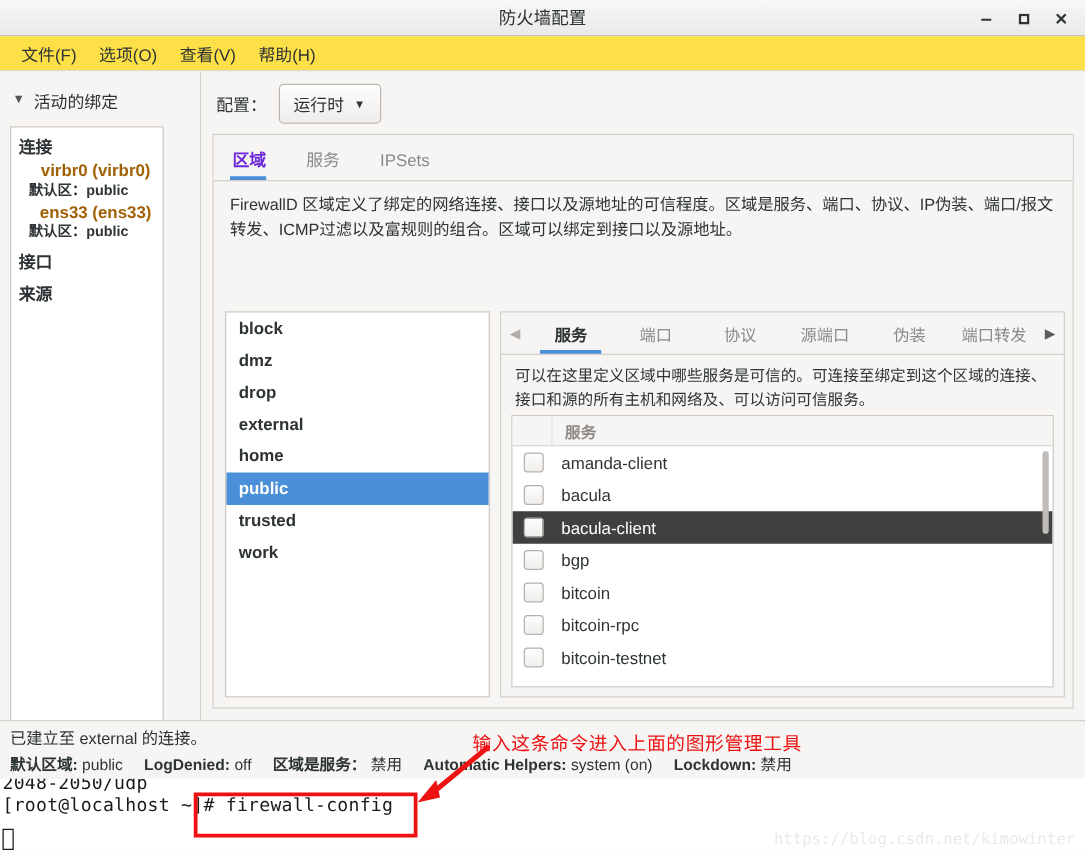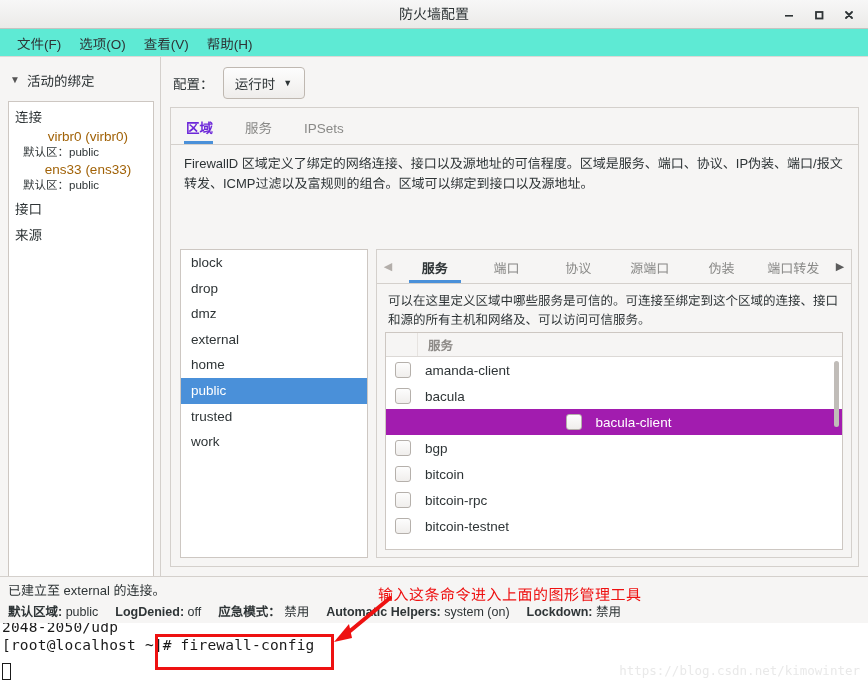--- a/index.html
+++ b/index.html
@@ -45,21 +45,21 @@
     color: #2e3436;
     font-size: 13px;
     line-height: 1;
   }
   .win-btn svg { display: block; }
 
   
   .menubar {
     position: absolute; left: 0; top: 29px;
     width: 868px; height: 28px;
-    background: #5eead4;
+    background: #fde047;
     border-bottom: 1px solid #dcd9d6;
     box-sizing: border-box;
     display: flex; align-items: center;
     padding-left: 8px;
   }
   .menu-item {
     font-size: 13.5px;
     color: #2e3436;
     padding: 2px 9px;
     white-space: nowrap;
@@ -84,25 +84,26 @@
   }
   .chev {
     display: inline-block;
     margin-right: 7px;
     color: #555;
     font-size: 10px;
     line-height: 1;
   }
   .binding-list {
     position: absolute; left: 8px; top: 44px;
-    width: 146px; height: 486px;
+    width: 123px; height: 486px;
     background: #ffffff;
     border: 1px solid #cdc7c2;
     box-sizing: border-box;
     overflow: hidden;
+    font-weight: bold;
   }
   .bl-group {
     font-size: 13.5px;
     color: #2e3436;
     padding: 4px 0 2px 6px;
   }
   .bl-entry { padding: 1px 0 2px 6px; }
   .bl-entry-name {
     font-size: 13.5px;
     color: #a16207;
@@ -205,25 +206,26 @@
     line-height: 1.55;
   }
 
   
   .zone-row {
     position: absolute; left: 9px; top: 141px;
     width: 672px; height: 309px;
     display: flex;
   }
   .zonelist {
-    width: 188px;
+    width: 212px;
     background: #ffffff;
     border: 1px solid #cdc7c2;
     box-sizing: border-box;
     overflow: hidden;
+    font-weight: bold;
   }
   .zone-item {
     height: 25.6px;
     line-height: 25.6px;
     padding-left: 10px;
     font-size: 13.5px;
     color: #2e3436;
     white-space: nowrap;
   }
   .zone-item.selected {
@@ -308,21 +310,21 @@
     box-sizing: border-box;
   }
   .svc-head-label { padding-left: 10px; }
   .svc-row {
     height: 26px;
     display: flex; align-items: center;
     font-size: 13.5px;
     color: #2e3436;
     box-sizing: border-box;
   }
-  .svc-row.selected { background: #a21caf; color: #ffffff; justify-content: center; }
+  .svc-row.selected { background: #404040; color: #ffffff; }
   .svc-cb {
     width: 16px; height: 16px;
     margin-left: 9px;
     background: linear-gradient(#fdfdfd, #f0eeec);
     border: 1px solid #b5b0ab;
     border-radius: 3px;
     box-sizing: border-box;
     flex: 0 0 auto;
   }
   .svc-name { margin-left: 14px; }
@@ -479,22 +481,22 @@
         <div class="tab active">区域</div>
         <div class="tab">服务</div>
         <div class="tab">IPSets</div>
       </div>
       <div class="zone-desc">FirewallD 区域定义了绑定的网络连接、接口以及源地址的可信程度。区域是服务、端口、协议、IP伪装、端口/报文转发、ICMP过滤以及富规则的组合。区域可以绑定到接口以及源地址。</div>
 
       <div class="zone-row">
 
         <div class="zonelist">
           <div class="zone-item">block</div>
+          <div class="zone-item">dmz</div>
           <div class="zone-item">drop</div>
-          <div class="zone-item">dmz</div>
           <div class="zone-item">external</div>
           <div class="zone-item">home</div>
           <div class="zone-item selected">public</div>
           <div class="zone-item">trusted</div>
           <div class="zone-item">work</div>
         </div>
 
         <div class="inner">
           <div class="inner-tabbar">
             <div class="scroll-arrow">◀</div>
@@ -555,21 +557,21 @@
 
   <div class="statusbar">
     <div class="status-line1">已建立至 external 的连接。</div>
     <div class="status-line2">
       <b>默认区域:</b>
       <span>public</span>
       <span class="sep"></span>
       <b>LogDenied:</b>
       <span>off</span>
       <span class="sep"></span>
-      <b>应急模式：</b>
+      <b>区域是服务：</b>
       <span>禁用</span>
       <span class="sep"></span>
       <b>Automatic Helpers:</b>
       <span>system (on)</span>
       <span class="sep"></span>
       <b>Lockdown:</b>
       <span>禁用</span>
     </div>
   </div>
 

